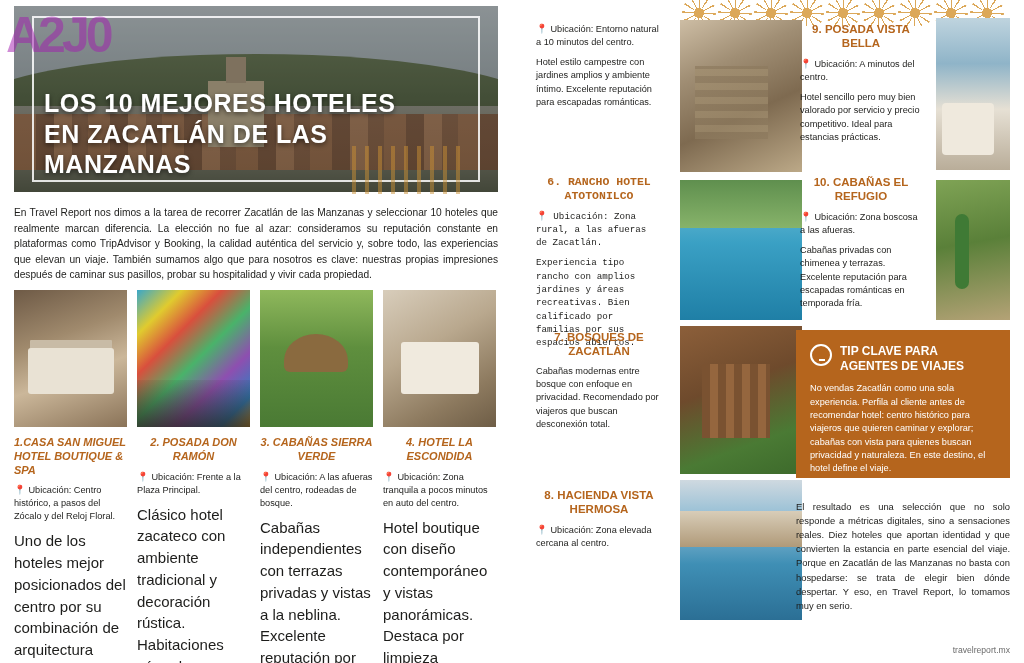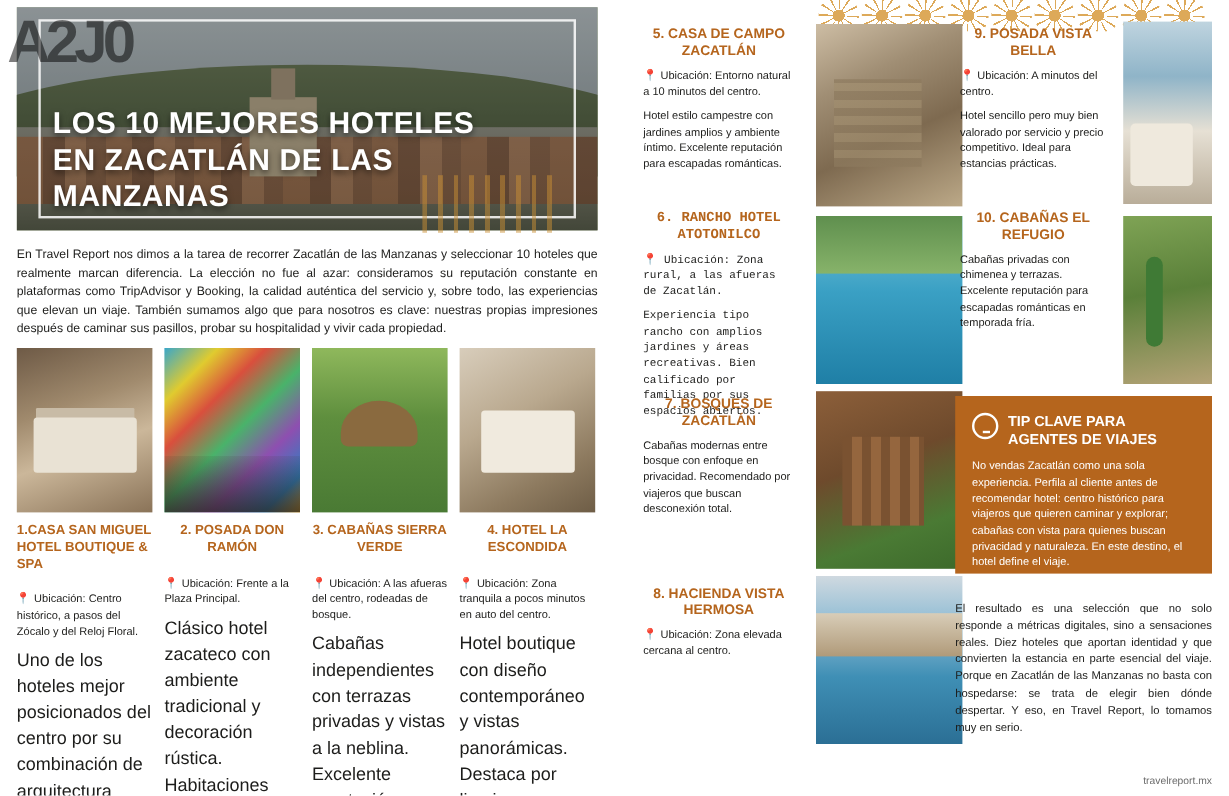--- a/index.html
+++ b/index.html
@@ -88,21 +88,22 @@
     background:#f0eade; border-radius:3px; }
 
   .cards { position:absolute; left:14px; top:436px; width:484px; }
   .card { position:absolute; top:0; width:113px; }
   .card:nth-of-type(1){ left:0; }
   .card:nth-of-type(2){ left:123px; }
   .card:nth-of-type(3){ left:246px; }
   .card:nth-of-type(4){ left:369px; }
   .card-title {
     color:#b5651d; font-weight:bold; font-size:11px; line-height:1.25;
-    margin-bottom:16px;
+    margin-bottom:6px;
+    font-style:italic;
   }
   .card:nth-of-type(2) .card-title,
   .card:nth-of-type(3) .card-title,
   .card:nth-of-type(4) .card-title { text-align:center; }
   .loc {
     font-size:9.2px; line-height:1.42; color:#1d1d1b; margin-bottom:7px;
   }
   .pin { color:#c0392b; font-size:9.5px; }
   .body-txt { font-size:15px; line-height:1.45; color:#1d1d1b; }
 
@@ -151,21 +152,21 @@
         #d79a3d 120deg 126deg, transparent 126deg 150deg,
         #d79a3d 150deg 156deg, transparent 156deg 180deg,
         #d79a3d 180deg 186deg, transparent 186deg 210deg,
         #d79a3d 210deg 216deg, transparent 216deg 240deg,
         #d79a3d 240deg 246deg, transparent 246deg 270deg,
         #d79a3d 270deg 276deg, transparent 276deg 300deg,
         #d79a3d 300deg 306deg, transparent 306deg 330deg,
         #d79a3d 330deg 336deg, transparent 336deg 360deg);
     opacity:.85; border-radius:50%;
   }
-  .orn-left2 { position:absolute; left:6px; top:6px; font-size:50px; color:#000000; opacity:.5;
+  .orn-left2 { position:absolute; left:6px; top:6px; font-size:50px; color:#a21caf; opacity:.5;
     font-weight:bold; letter-spacing:-4px; }
   .orn-mid { position:absolute; left:352px; top:146px; width:116px; height:48px; opacity:.5;
     background:repeating-linear-gradient(90deg,#c98f34 0 4px,transparent 4px 13px); }
 
   
   .tip-box {
     position:absolute; left:796px; top:330px; width:214px; height:148px;
     background:#b5651d; color:#ffffff; padding:14px 14px 10px 14px;
   }
   .tip-head { display:flex; align-items:flex-start; gap:8px; margin-bottom:9px; }
@@ -271,21 +272,20 @@
     <div class="orn" style="left:350px"></div>
     <div class="orn" style="left:386px"></div>
     <div class="orn" style="left:422px"></div>
     <div class="orn" style="left:458px"></div>
   </div>
   <div class="orn-mid"></div>
 
   <div class="right-col">
 
     <div class="r-block" style="left:24px; top:22px; width:126px;">
-      <div class="r-head">5. CASA DE CAMPO ZACATLÁN</div>
       <div class="r-loc">
         <span class="pin">📍</span>
         <span>Ubicación: Entorno natural a 10 minutos del centro.</span>
       </div>
       <div class="r-txt">Hotel estilo campestre con jardines amplios y ambiente íntimo. Excelente reputación para escapadas románticas.</div>
     </div>
     <div class="ph p-stone" style="left:168px; top:20px; width:122px; height:152px;"></div>
 
     <div class="r-block" style="left:288px; top:22px; width:122px;">
       <div class="r-head">9. POSADA VISTA BELLA</div>
@@ -302,20 +302,24 @@
       <div class="r-loc">
         <span class="pin">📍</span>
         <span>Ubicación: Zona rural, a las afueras de Zacatlán.</span>
       </div>
       <div class="r-txt">Experiencia tipo rancho con amplios jardines y áreas recreativas. Bien calificado por familias por sus espacios abiertos.</div>
     </div>
     <div class="ph p-pool" style="left:168px; top:180px; width:122px; height:140px;"></div>
 
     <div class="r-block" style="left:288px; top:175px; width:122px;">
       <div class="r-head">10. CABAÑAS EL REFUGIO</div>
+      <div class="r-loc">
+        <span class="pin">📍</span>
+        <span>Ubicación: Zona boscosa a las afueras.</span>
+      </div>
       <div class="r-txt">Cabañas privadas con chimenea y terrazas. Excelente reputación para escapadas románticas en temporada fría.</div>
     </div>
     <div class="ph p-cactus" style="left:424px; top:180px; width:74px; height:140px;"></div>
 
     <div class="r-block" style="left:24px; top:330px; width:126px;">
       <div class="r-head">7. BOSQUES DE ZACATLÁN</div>
       <div class="r-txt">Cabañas modernas entre bosque con enfoque en privacidad. Recomendado por viajeros que buscan desconexión total.</div>
     </div>
     <div class="ph p-cabin" style="left:168px; top:326px; width:122px; height:148px;"></div>
 

